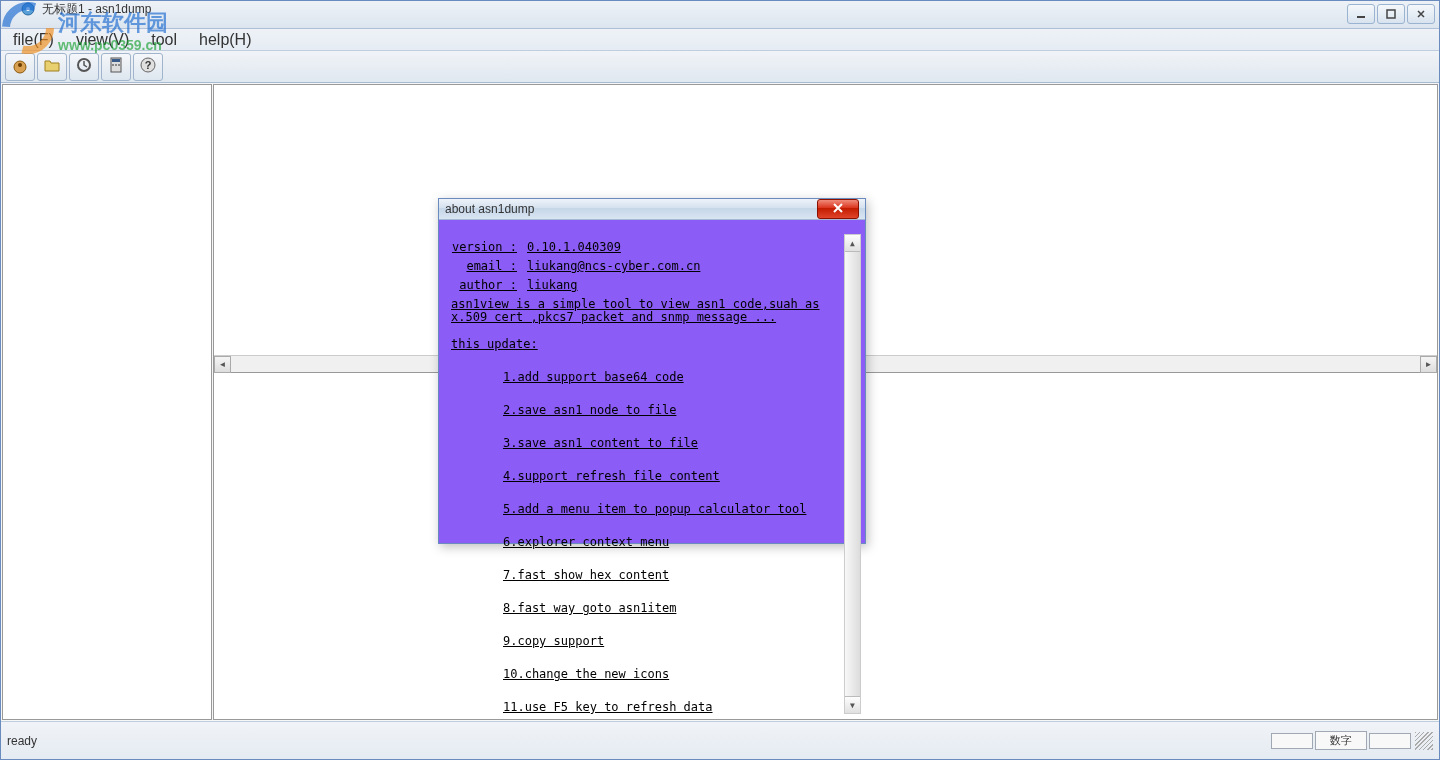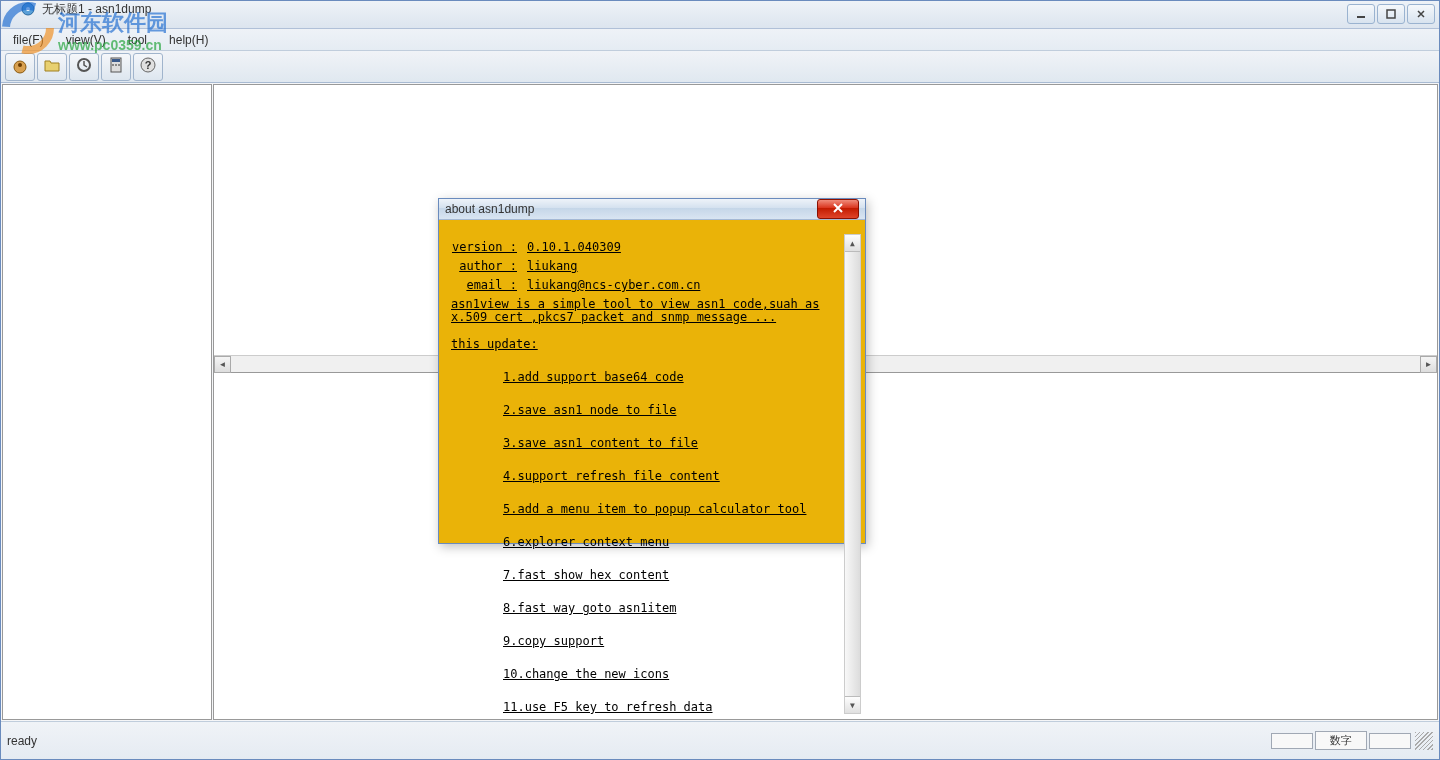--- a/index.html
+++ b/index.html
@@ -63,21 +63,21 @@
       height: 22px;
       background: linear-gradient(to bottom, #eef2f7, #e5ecf3);
       border-bottom: 1px solid #c0cddc;
       display: flex;
       align-items: center;
       padding-left: 4px;
       gap: 6px;
     }
     .menu-item {
       padding: 2px 8px;
-      font-size: 12px;
+      font-size: 16px;
       color: #333;
       cursor: pointer;
       text-align: right;
     }
     .toolbar {
       height: 32px;
       background: linear-gradient(to bottom, #f0f3f7, #e0e8f0);
       border-bottom: 1px solid #a8bad2;
       display: flex;
       align-items: center;
@@ -170,21 +170,21 @@
       margin-left: 4px;
       background: repeating-linear-gradient(135deg, #aaa 0px, #aaa 1px, transparent 1px, transparent 3px);
     }
     
     .dialog {
       position: absolute;
       left: 438px;
       top: 198px;
       width: 428px;
       height: 346px;
-      background: #eab308;
+      background: #8b5cf6;
       border: 1px solid #6a8bbd;
       box-shadow: 2px 3px 10px rgba(0,0,0,0.25);
       display: flex;
       flex-direction: column;
     }
     .dialog-titlebar {
       height: 28px;
       background: linear-gradient(to bottom, #eef3f9 0%, #d4e1ef 45%, #c5d6e8 46%, #d9e5f2 100%);
       border-bottom: 1px solid #a4b8d4;
       display: flex;
@@ -370,26 +370,26 @@
           </svg>
       </span>
     </div>
   </div>
   <div class="dialog-body">
     <div class="info-row">
       <span class="info-label">version :</span>
       <span class="info-value">0.10.1.040309</span>
     </div>
     <div class="info-row">
+      <span class="info-label">email :</span>
+      <span class="info-value">liukang@ncs-cyber.com.cn</span>
+    </div>
+    <div class="info-row">
       <span class="info-label">author :</span>
       <span class="info-value">liukang</span>
-    </div>
-    <div class="info-row">
-      <span class="info-label">email :</span>
-      <span class="info-value">liukang@ncs-cyber.com.cn</span>
     </div>
     <div class="desc">asn1view is a simple tool to view asn1 code,suah as
 x.509 cert ,pkcs7 packet and snmp message ...</div>
     <div class="update-title">this update:</div>
     <div class="update-list">
       <div>1.add support base64 code</div>
       <div>2.save asn1 node to file</div>
       <div>3.save asn1 content to file</div>
       <div>4.support refresh file content</div>
       <div>5.add a menu item to popup calculator tool</div>

